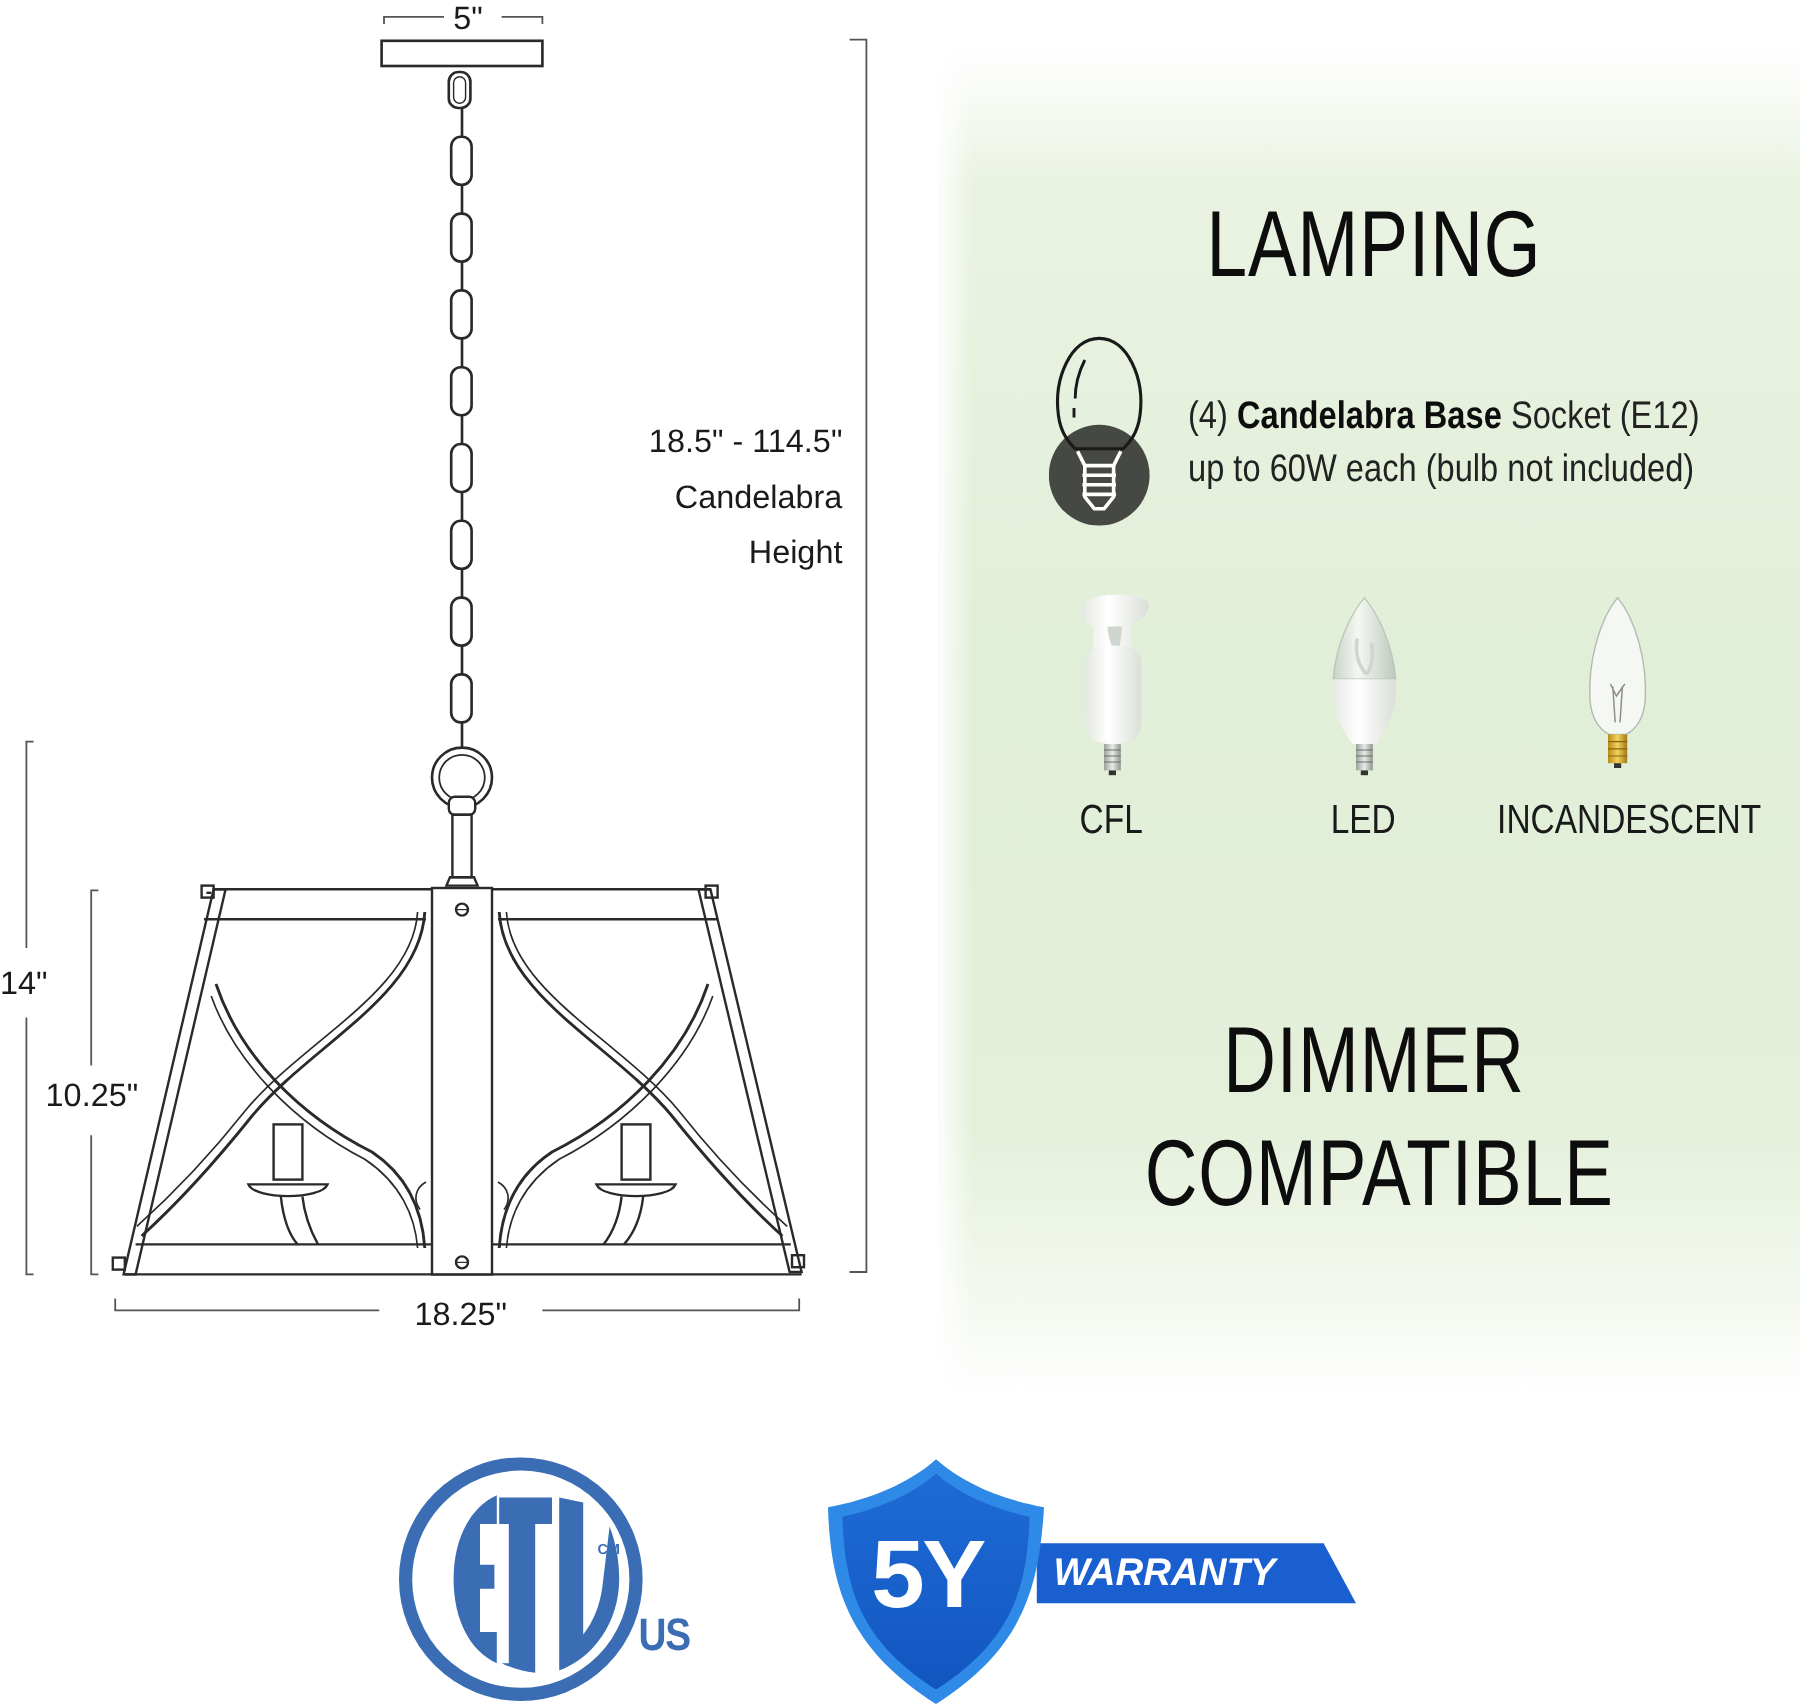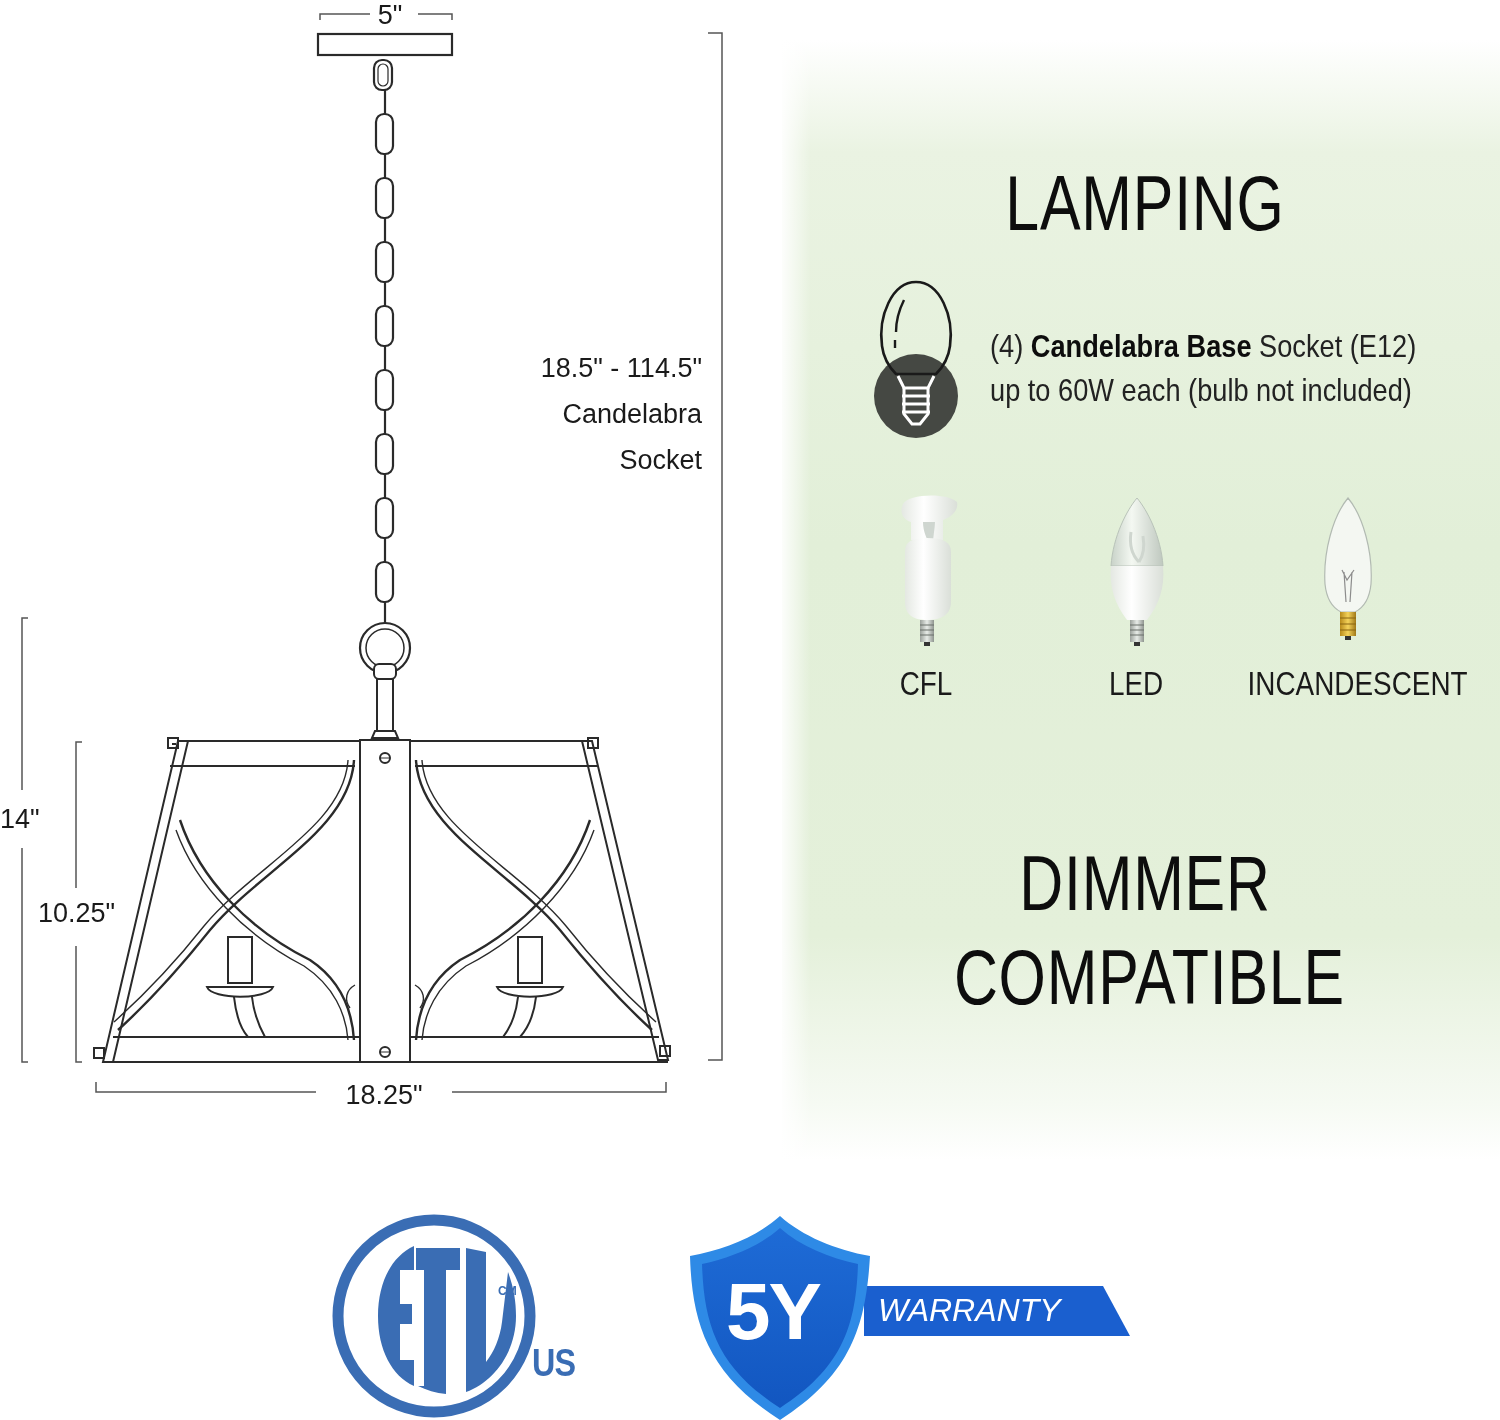--- a/index.html
+++ b/index.html
@@ -143,21 +143,21 @@
       <path d="M96 1082 V1092 H316"></path>
       <path d="M452 1092 H666 V1082"></path>
     </g>
   </svg>
 </div>
 
 <div class="abs dim-text" style="left:370px;top:0px;width:40px;text-align:center;">5"</div>
 <div class="abs dim-label-right" style="left:470px;top:345px;width:232px;">
   <div>18.5" - 114.5"</div>
   <div>Candelabra</div>
-  <div>Socket</div>
+  <div>Height</div>
 </div>
 <div class="abs dim-text" style="left:0px;top:804px;">14"</div>
 <div class="abs dim-text" style="left:38px;top:898px;">10.25"</div>
 <div class="abs dim-text" style="left:316px;top:1080px;width:136px;text-align:center;">18.25"</div>
 
 <div class="abs heading" style="left:940px;top:158px;width:410px;">LAMPING</div>
 
 <div class="abs" style="left:874px;top:276px;width:88px;height:164px;">
   <svg width="88" height="164" viewBox="0 0 88 164">
     <circle cx="42" cy="120" r="42" fill="#454843"></circle>
@@ -275,14 +275,14 @@
       <linearGradient id="shg" x1="0" y1="0" x2="0" y2="1">
         <stop offset="0" stop-color="#1e6bd6"></stop>
           <stop offset="1" stop-color="#1256c0"></stop>
       </linearGradient>
     </defs>
     <polygon points="176,72 415,72 442,122 176,122" fill="#1a5fcf"></polygon>
     <path d="M92 2 C 70 22, 36 36, 2 42 C 4 110, 20 160, 92 206 C 164 160, 178 110, 182 42 C 148 36, 114 22, 92 2 Z" fill="#2e8ae6"></path>
     <path d="M92 14 C 72 32, 42 44, 14 50 C 16 112, 30 154, 92 194 C 154 154, 168 112, 170 50 C 142 44, 112 32, 92 14 Z" fill="url(#shg)"></path>
   </svg>
   <div class="abs" style="left:38px;top:52px;font-size:80px;font-weight:700;color:#fff;letter-spacing:-2px;text-align:center;">5Y</div>
-  <div class="abs" style="left:190px;top:78px;font-size:32px;font-weight:400;font-style:italic;color:#fff;letter-spacing:0px;">WARRANTY</div>
+  <div class="abs" style="left:190px;top:78px;font-size:32px;font-weight:700;font-style:italic;color:#fff;letter-spacing:0px;">WARRANTY</div>
 </div>
 
 </body></html>

